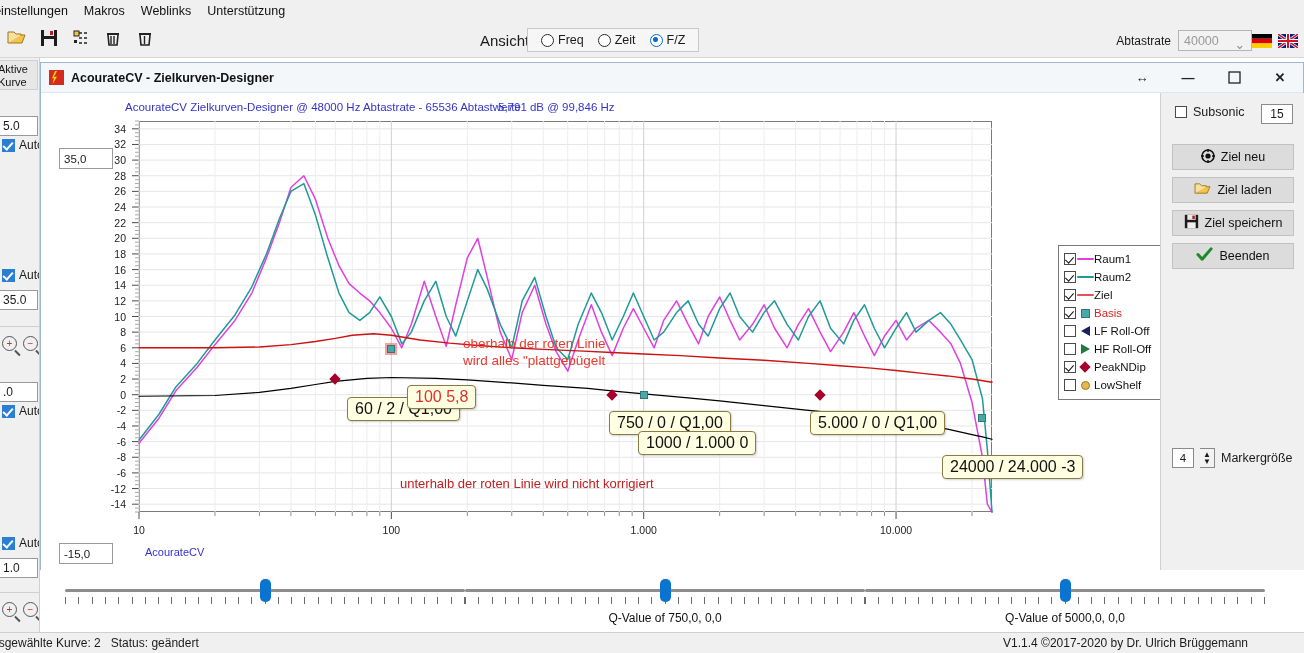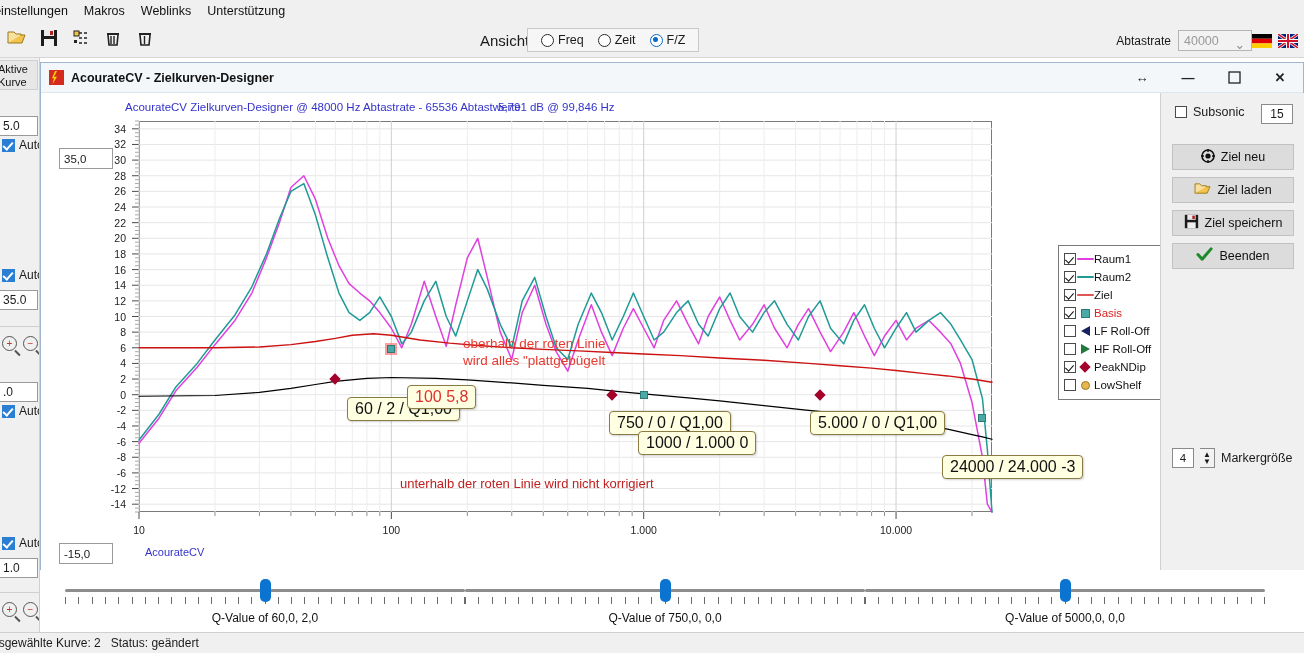--- a/index.html
+++ b/index.html
@@ -754,21 +754,20 @@
           <div class="stick" style="left: 305.9px;"></div>
           <div class="stick" style="left: 319.2px;"></div>
           <div class="stick" style="left: 332.5px;"></div>
           <div class="stick" style="left: 345.8px;"></div>
           <div class="stick" style="left: 359.1px;"></div>
           <div class="stick" style="left: 372.4px;"></div>
           <div class="stick" style="left: 385.7px;"></div>
           <div class="stick" style="left: 399px;"></div>
         </div>
         <div class="sthumb" style="left: 194.5px;"></div>
-        <div class="slabel">Q-Value of 60,0, 2,0</div>
       </div>
       <div class="sliderWrap" style="left: 425px; width: 400px;">
         <div class="strack" style="width: 400px;"></div>
         <div class="sticks" style="width: 400px;">
           <div class="stick" style="left: 0px;"></div>
           <div class="stick" style="left: 13.3px;"></div>
           <div class="stick" style="left: 26.6px;"></div>
           <div class="stick" style="left: 39.9px;"></div>
           <div class="stick" style="left: 53.2px;"></div>
           <div class="stick" style="left: 66.5px;"></div>
@@ -839,15 +838,16 @@
         <div class="sthumb" style="left: 194.5px;"></div>
         <div class="slabel">Q-Value of 5000,0, 0,0</div>
       </div>
     </div>
 
   <div id="statusbar">
     <div id="statusLeft">
       <span>usgewählte Kurve: 2</span>
       <span>Status: geändert</span>
     </div>
+    <div id="statusRight">V1.1.4 ©2017-2020 by Dr. Ulrich Brüggemann</div>
   </div>
 
 </div>
 
 </body></html>

